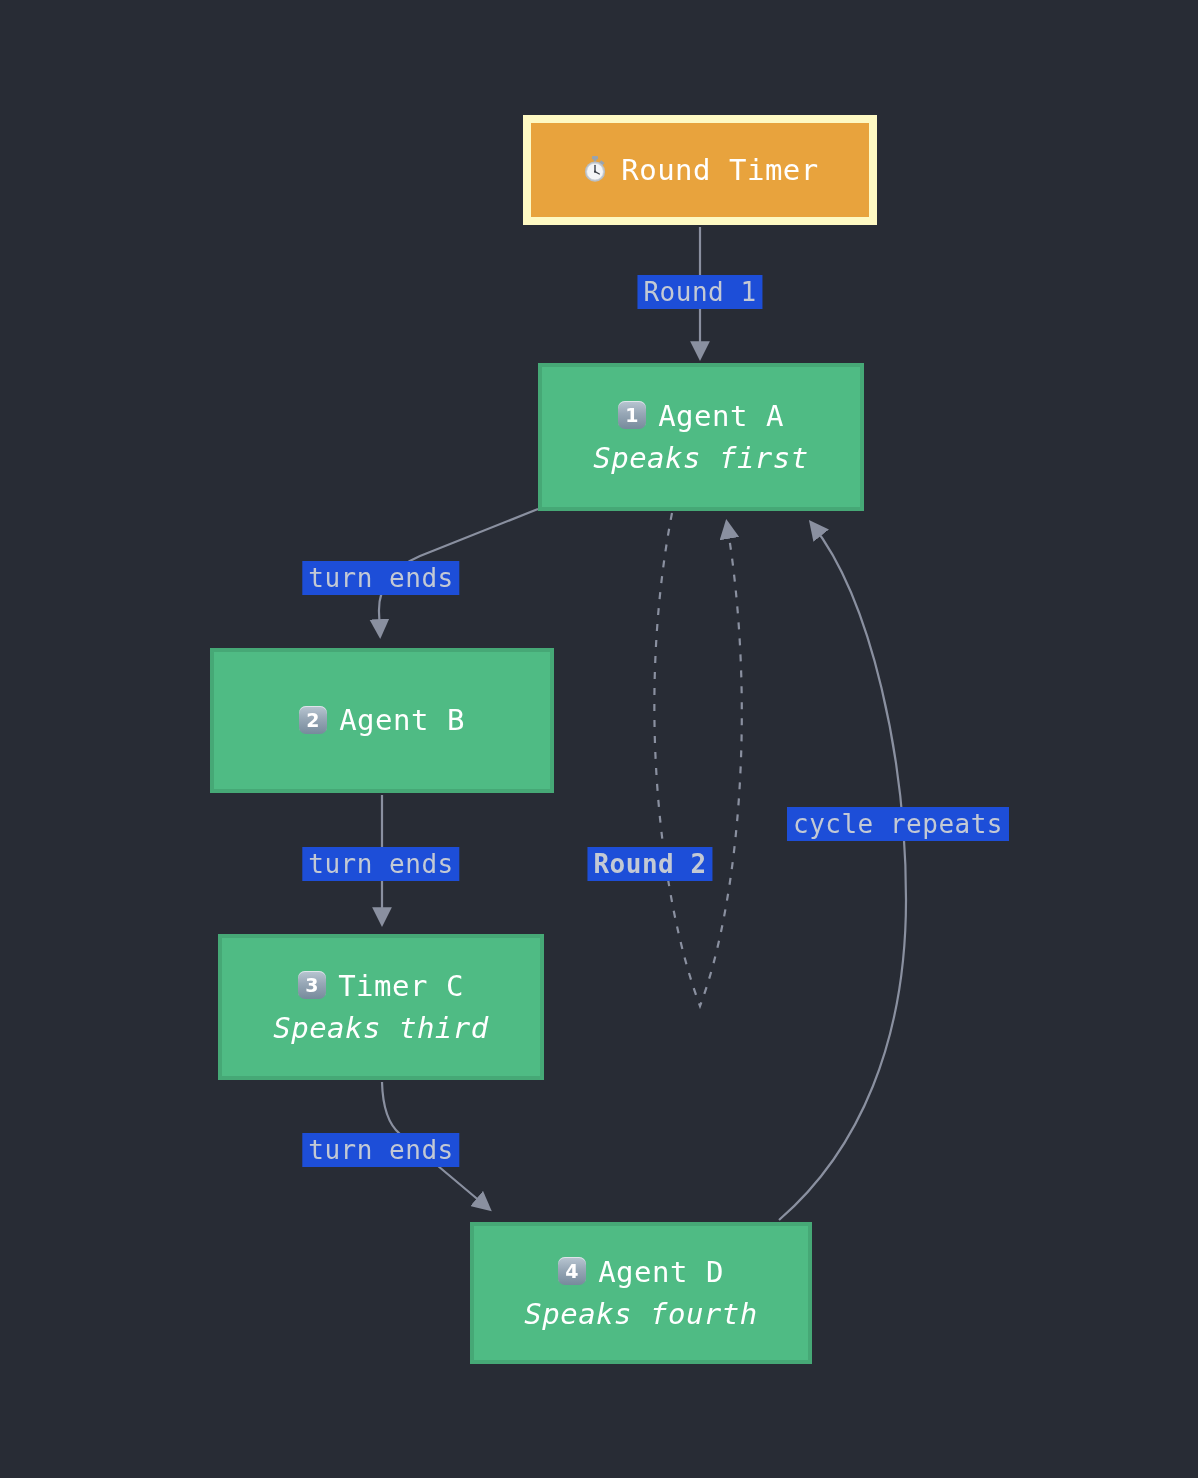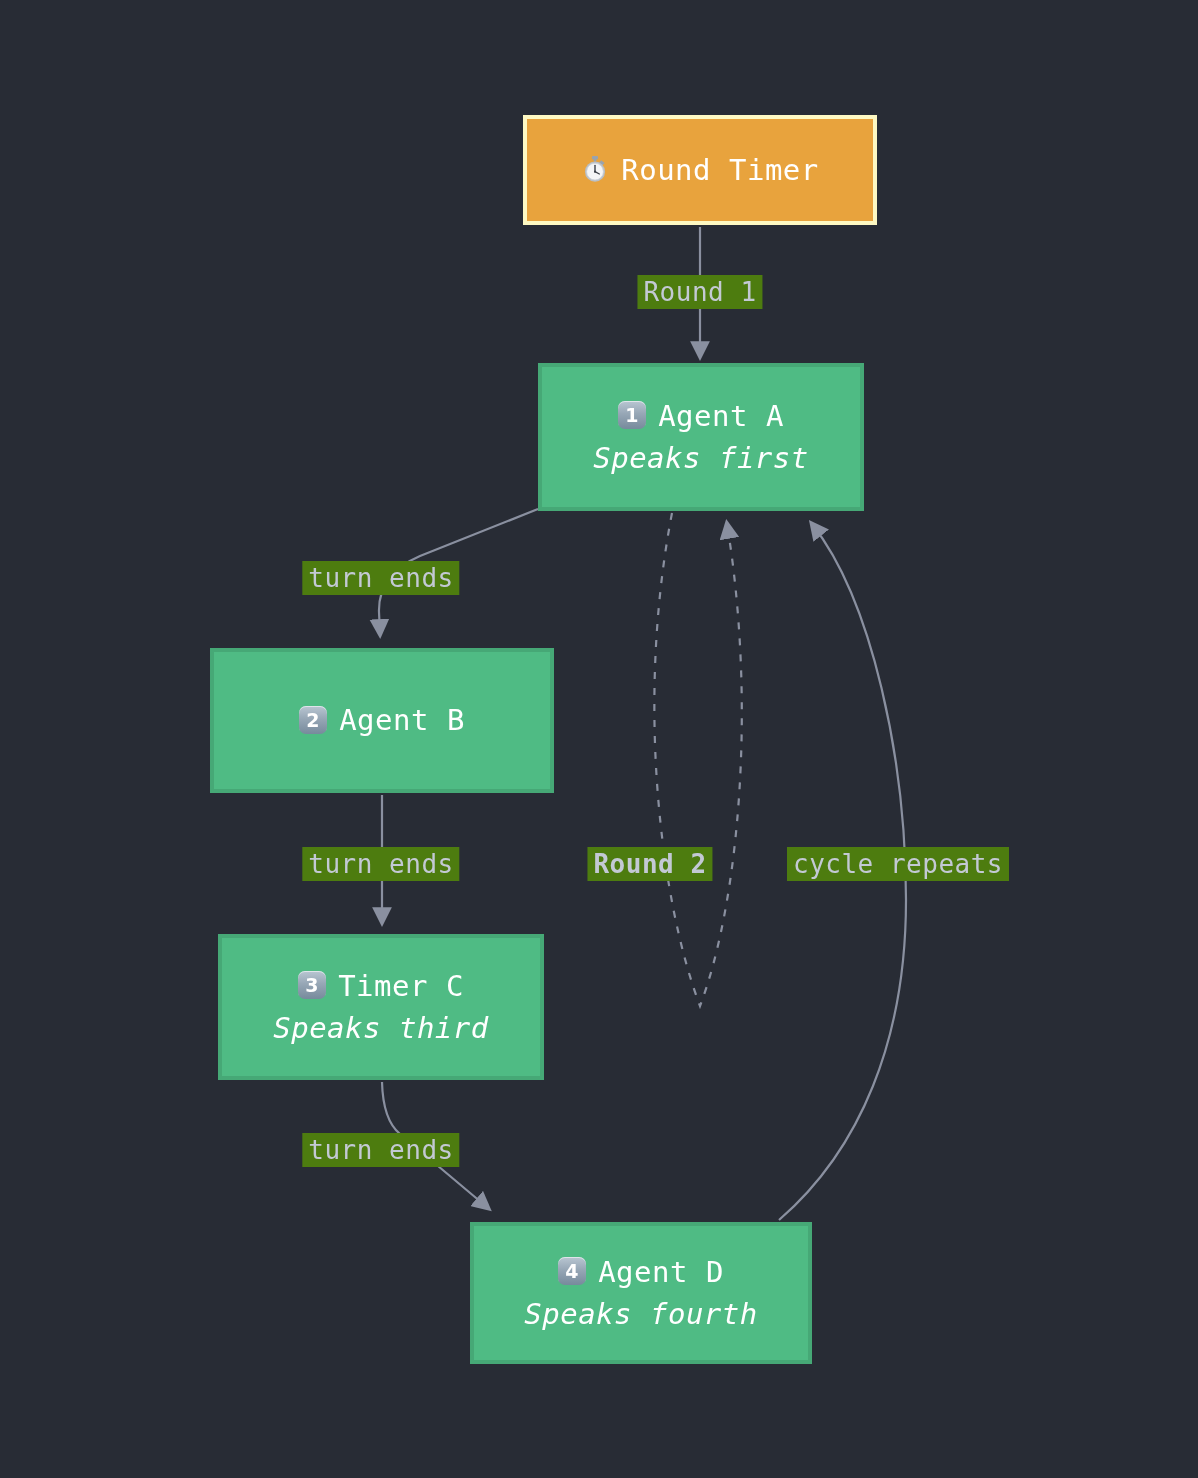--- a/index.html
+++ b/index.html
@@ -33,21 +33,21 @@
     box-sizing: border-box;
     display: flex;
     flex-direction: column;
     align-items: center;
     justify-content: center;
     text-align: center;
     line-height: 1.18;
   }
   .node-start {
     background: #e8a33d;
-    border: 4px solid #fef9c3;
+    border: 8px solid #fef9c3;
   }
   .node-agent {
     background: #4fbb84;
     border: 4px solid #46a876;
   }
   .node-title {
     color: #ffffff;
     font-size: 29px;
     letter-spacing: 0.5px;
     white-space: nowrap;
@@ -86,21 +86,21 @@
     height: 28px;
     position: relative;
     top: -1px;
   }
   .edge-label {
     position: absolute;
     color: #c3c9d4;
     font-size: 26px;
     letter-spacing: 0.5px;
     white-space: nowrap;
-    background: #4d7c0f;
+    background: #1d4ed8;
     padding: 2px 6px;
   }
 </style>
 </head>
 <body>
 
 <div id="diagram-canvas">
 
   <svg id="edge-layer" viewBox="0 0 1198 1478" width="1198" height="1478">
     <defs>
@@ -187,15 +187,15 @@
   <div class="edge-label" style="left:700px; top:292px; transform:translate(-50%,-50%);">Round 1</div>
 
   <div class="edge-label" style="left:381px; top:578px; transform:translate(-50%,-50%);">turn ends</div>
 
   <div class="edge-label" style="left:381px; top:864px; transform:translate(-50%,-50%);">turn ends</div>
 
   <div class="edge-label" style="left:381px; top:1150px; transform:translate(-50%,-50%);">turn ends</div>
 
   <div class="edge-label" style="left:650px; top:864px; transform:translate(-50%,-50%);font-weight:bold;">Round 2</div>
 
-  <div class="edge-label" style="left:898px; top:864px; transform:translate(-50%,-50%);">cycle repeats</div>
+  <div class="edge-label" style="left:898px; top:824px; transform:translate(-50%,-50%);">cycle repeats</div>
 
 </div>
 
 </body></html>

